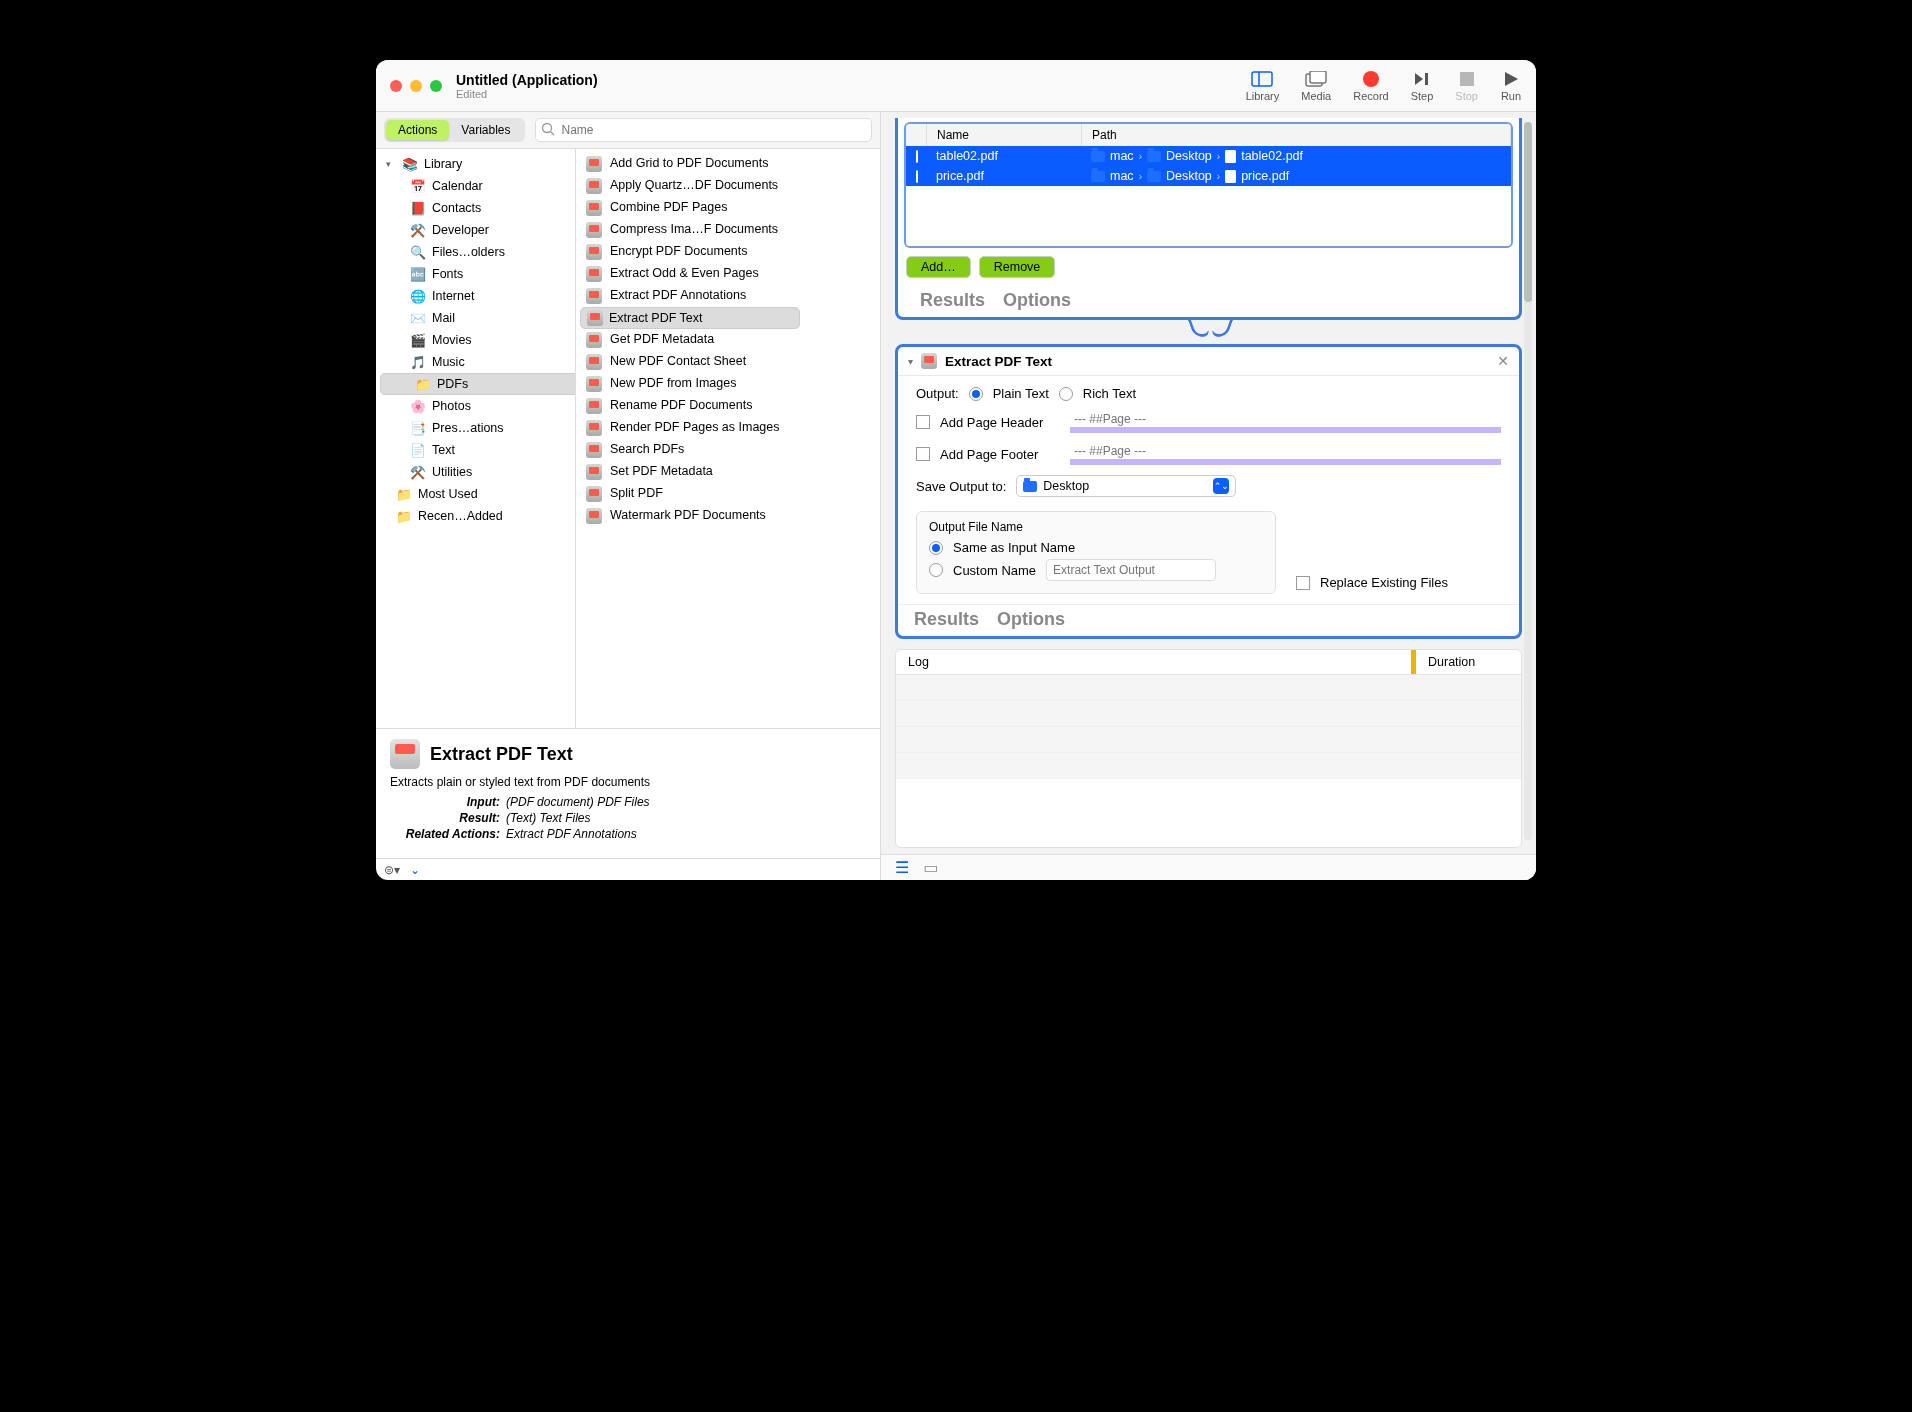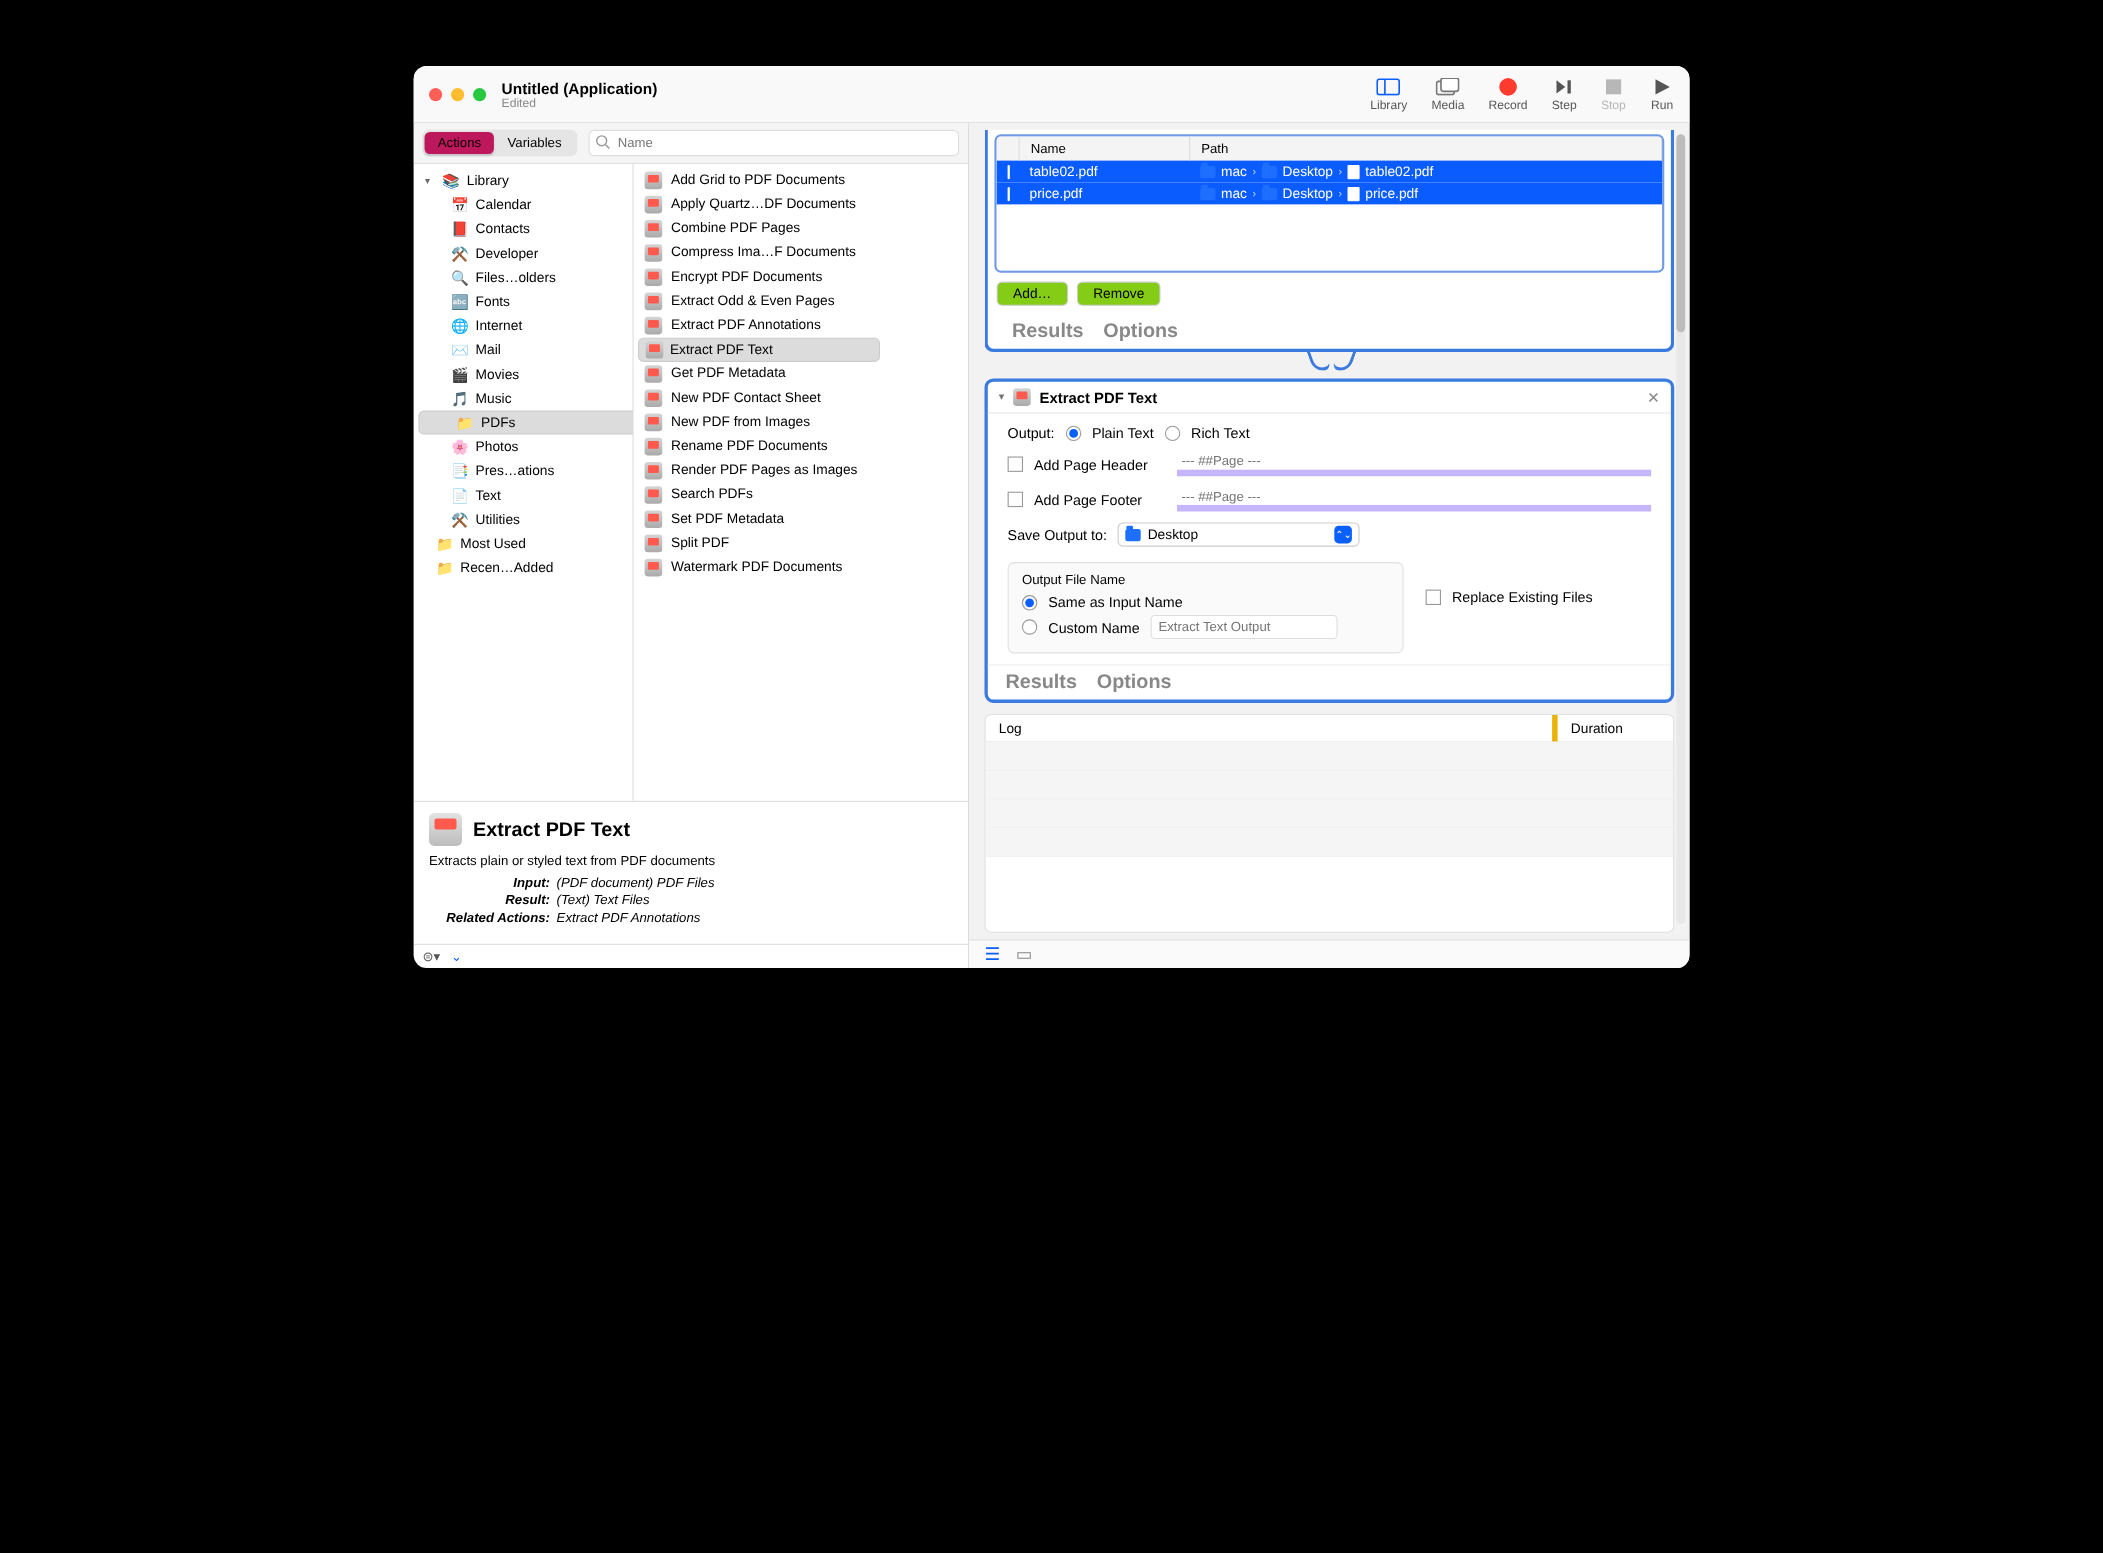--- a/index.html
+++ b/index.html
@@ -14,21 +14,21 @@
 .subtitle { font-size:11px; color:#888; }
 .spacer { flex:1; }
 .toolbar { display:flex; gap:22px; align-items:flex-end; }
 .tbtn { display:flex; flex-direction:column; align-items:center; gap:2px; font-size:11px; color:#555; cursor:pointer; }
 .tbtn .ic { width:22px; height:18px; display:flex; align-items:center; justify-content:center; }
 .body { flex:1; display:flex; overflow:hidden; }
 .left { width:505px; display:flex; flex-direction:column; border-right:1px solid #ddd; }
 .left-top { display:flex; align-items:center; gap:10px; padding:6px 8px; border-bottom:1px solid #ddd; background:#f5f5f5; }
 .seg { display:flex; background:#e5e5e5; border-radius:6px; padding:2px; }
 .seg span { font-size:12px; padding:3px 12px; border-radius:5px; cursor:pointer; }
-.seg .on { background:#be185d; box-shadow:0 1px 2px rgba(0,0,0,0.15); }
+.seg .on { background:#bef264; box-shadow:0 1px 2px rgba(0,0,0,0.15); }
 .search { flex:1; position:relative; }
 .search input { width:100%; height:24px; border:1px solid #ddd; border-radius:5px; padding:0 8px 0 26px; font-size:12px; background:#fff; }
 .search svg { position:absolute; left:6px; top:4px; }
 .left-cols { flex:1; display:flex; overflow:hidden; }
 .tree { width:200px; border-right:1px solid #ddd; overflow-y:auto; font-size:12.5px; padding-top:4px; }
 .tree-row { display:flex; align-items:center; gap:6px; padding:3px 6px 3px 10px; cursor:pointer; white-space:nowrap; }
 .tree-row.l2 { padding-left:34px; }
 .tree-row.sel { background:#dcdcdc; border-radius:5px; margin:0 4px; }
 .tree-row .disc { font-size:9px; color:#666; width:10px; }
 .fic { width:16px; height:16px; display:flex; align-items:center; justify-content:center; font-size:13px; }
@@ -375,21 +375,21 @@
               <input class="txtfield" placeholder="--- ##Page ---" style="">
             </div>
             <div class="optrow">
               <span>Save Output to:</span>
               <span class="sel">
                 <span class="folder-ic"></span>
                 <span>Desktop</span>
                 <span class="arrow">⌃⌄</span>
               </span>
             </div>
-            <div style="display:flex;gap:20px;align-items:flex-start">
+            <div style="display:flex;gap:20px;align-items:flex-end">
               <div class="group" style="flex:0 0 360px">
                 <div class="gt">Output File Name</div>
                 <div class="inline-row">
                   <span class="radio on"></span>
                   <span>Same as Input Name</span>
                 </div>
                 <div class="inline-row">
                   <span class="radio"></span>
                   <span>Custom Name</span>
                   <input class="cname" placeholder="Extract Text Output" style="">

